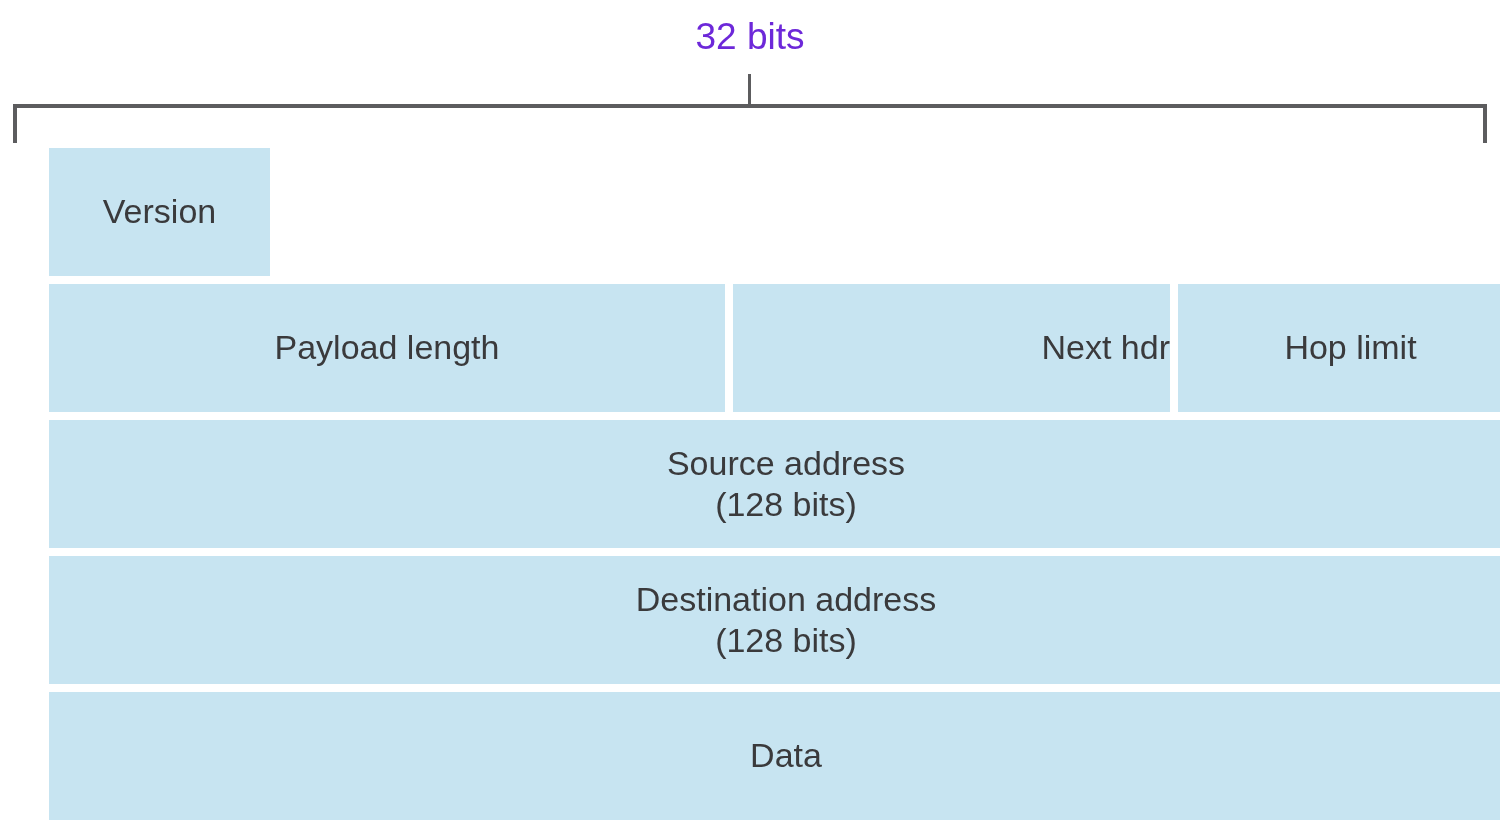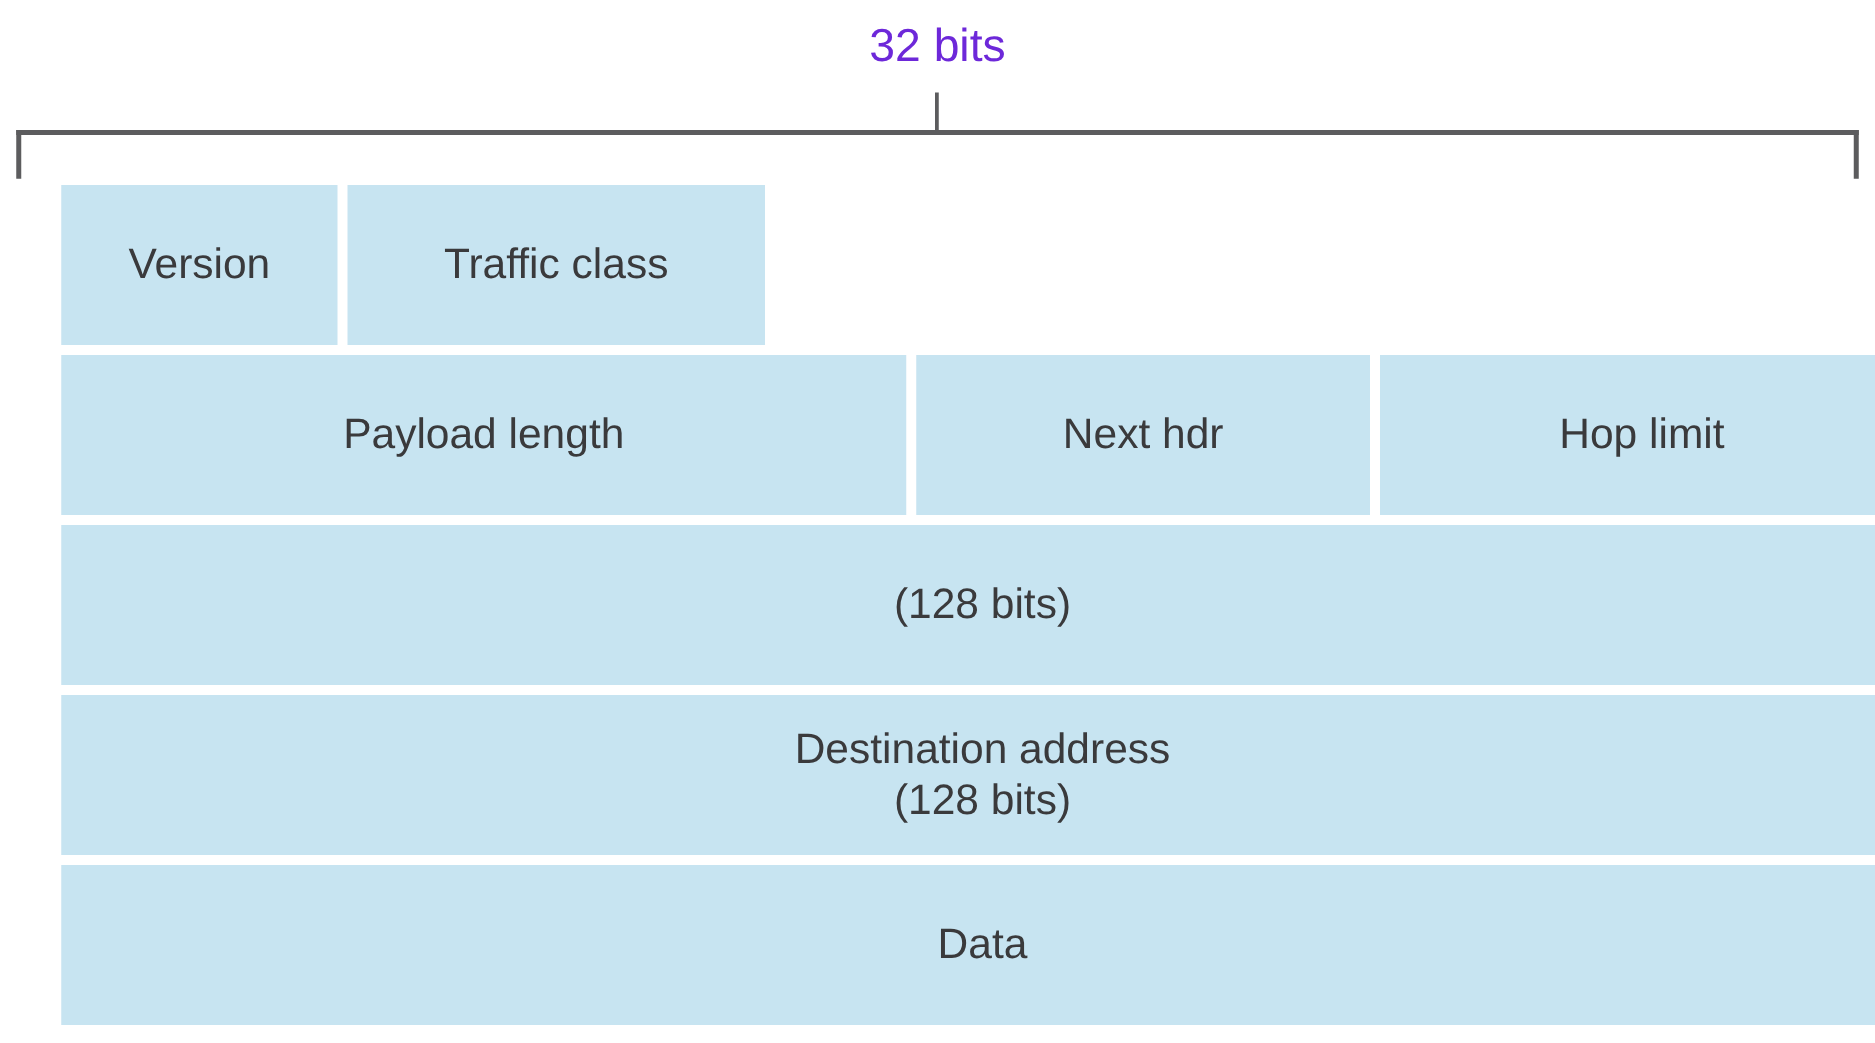--- a/index.html
+++ b/index.html
@@ -64,60 +64,58 @@
     line-height: 1.22;
     color: #3a3a3c;
     text-align: center;
   }
   
   .w-version { width: 221px; }
   .w-traffic { width: 334px; }
   .w-flow    { flex: 1; }
   
   .w-payload { width: 676px; }
-  .w-nexthdr { width: 363px; }
+  .w-nexthdr { width: 437px; align-items: flex-end; }
   .w-hop     { flex: 1; }
   .w-full    { width: 100%; }
 </style>
 </head>
 <body>
 
 <div class="page">
 
   <div class="bits-label">32 bits</div>
 
   <div class="center-tick"></div>
 
   <div class="bracket"></div>
 
   <div class="rows">
 
     <div class="row">
       <div class="cell w-version">
         <span>Version</span>
       </div>
-      <div class="cell w-traffic">
-        <span>Traffic class</span>
-      </div>
     </div>
 
     <div class="row">
       <div class="cell w-payload">
         <span>Payload length</span>
       </div>
       <div class="cell w-nexthdr">
         <span>Next hdr</span>
       </div>
       <div class="cell w-hop">
         <span>Hop limit</span>
       </div>
     </div>
 
     <div class="row">
       <div class="cell w-full">
+        <span>Source address</span>
         <span>(128 bits)</span>
       </div>
     </div>
 
     <div class="row">
       <div class="cell w-full">
         <span>Destination address</span>
         <span>(128 bits)</span>
       </div>
     </div>

